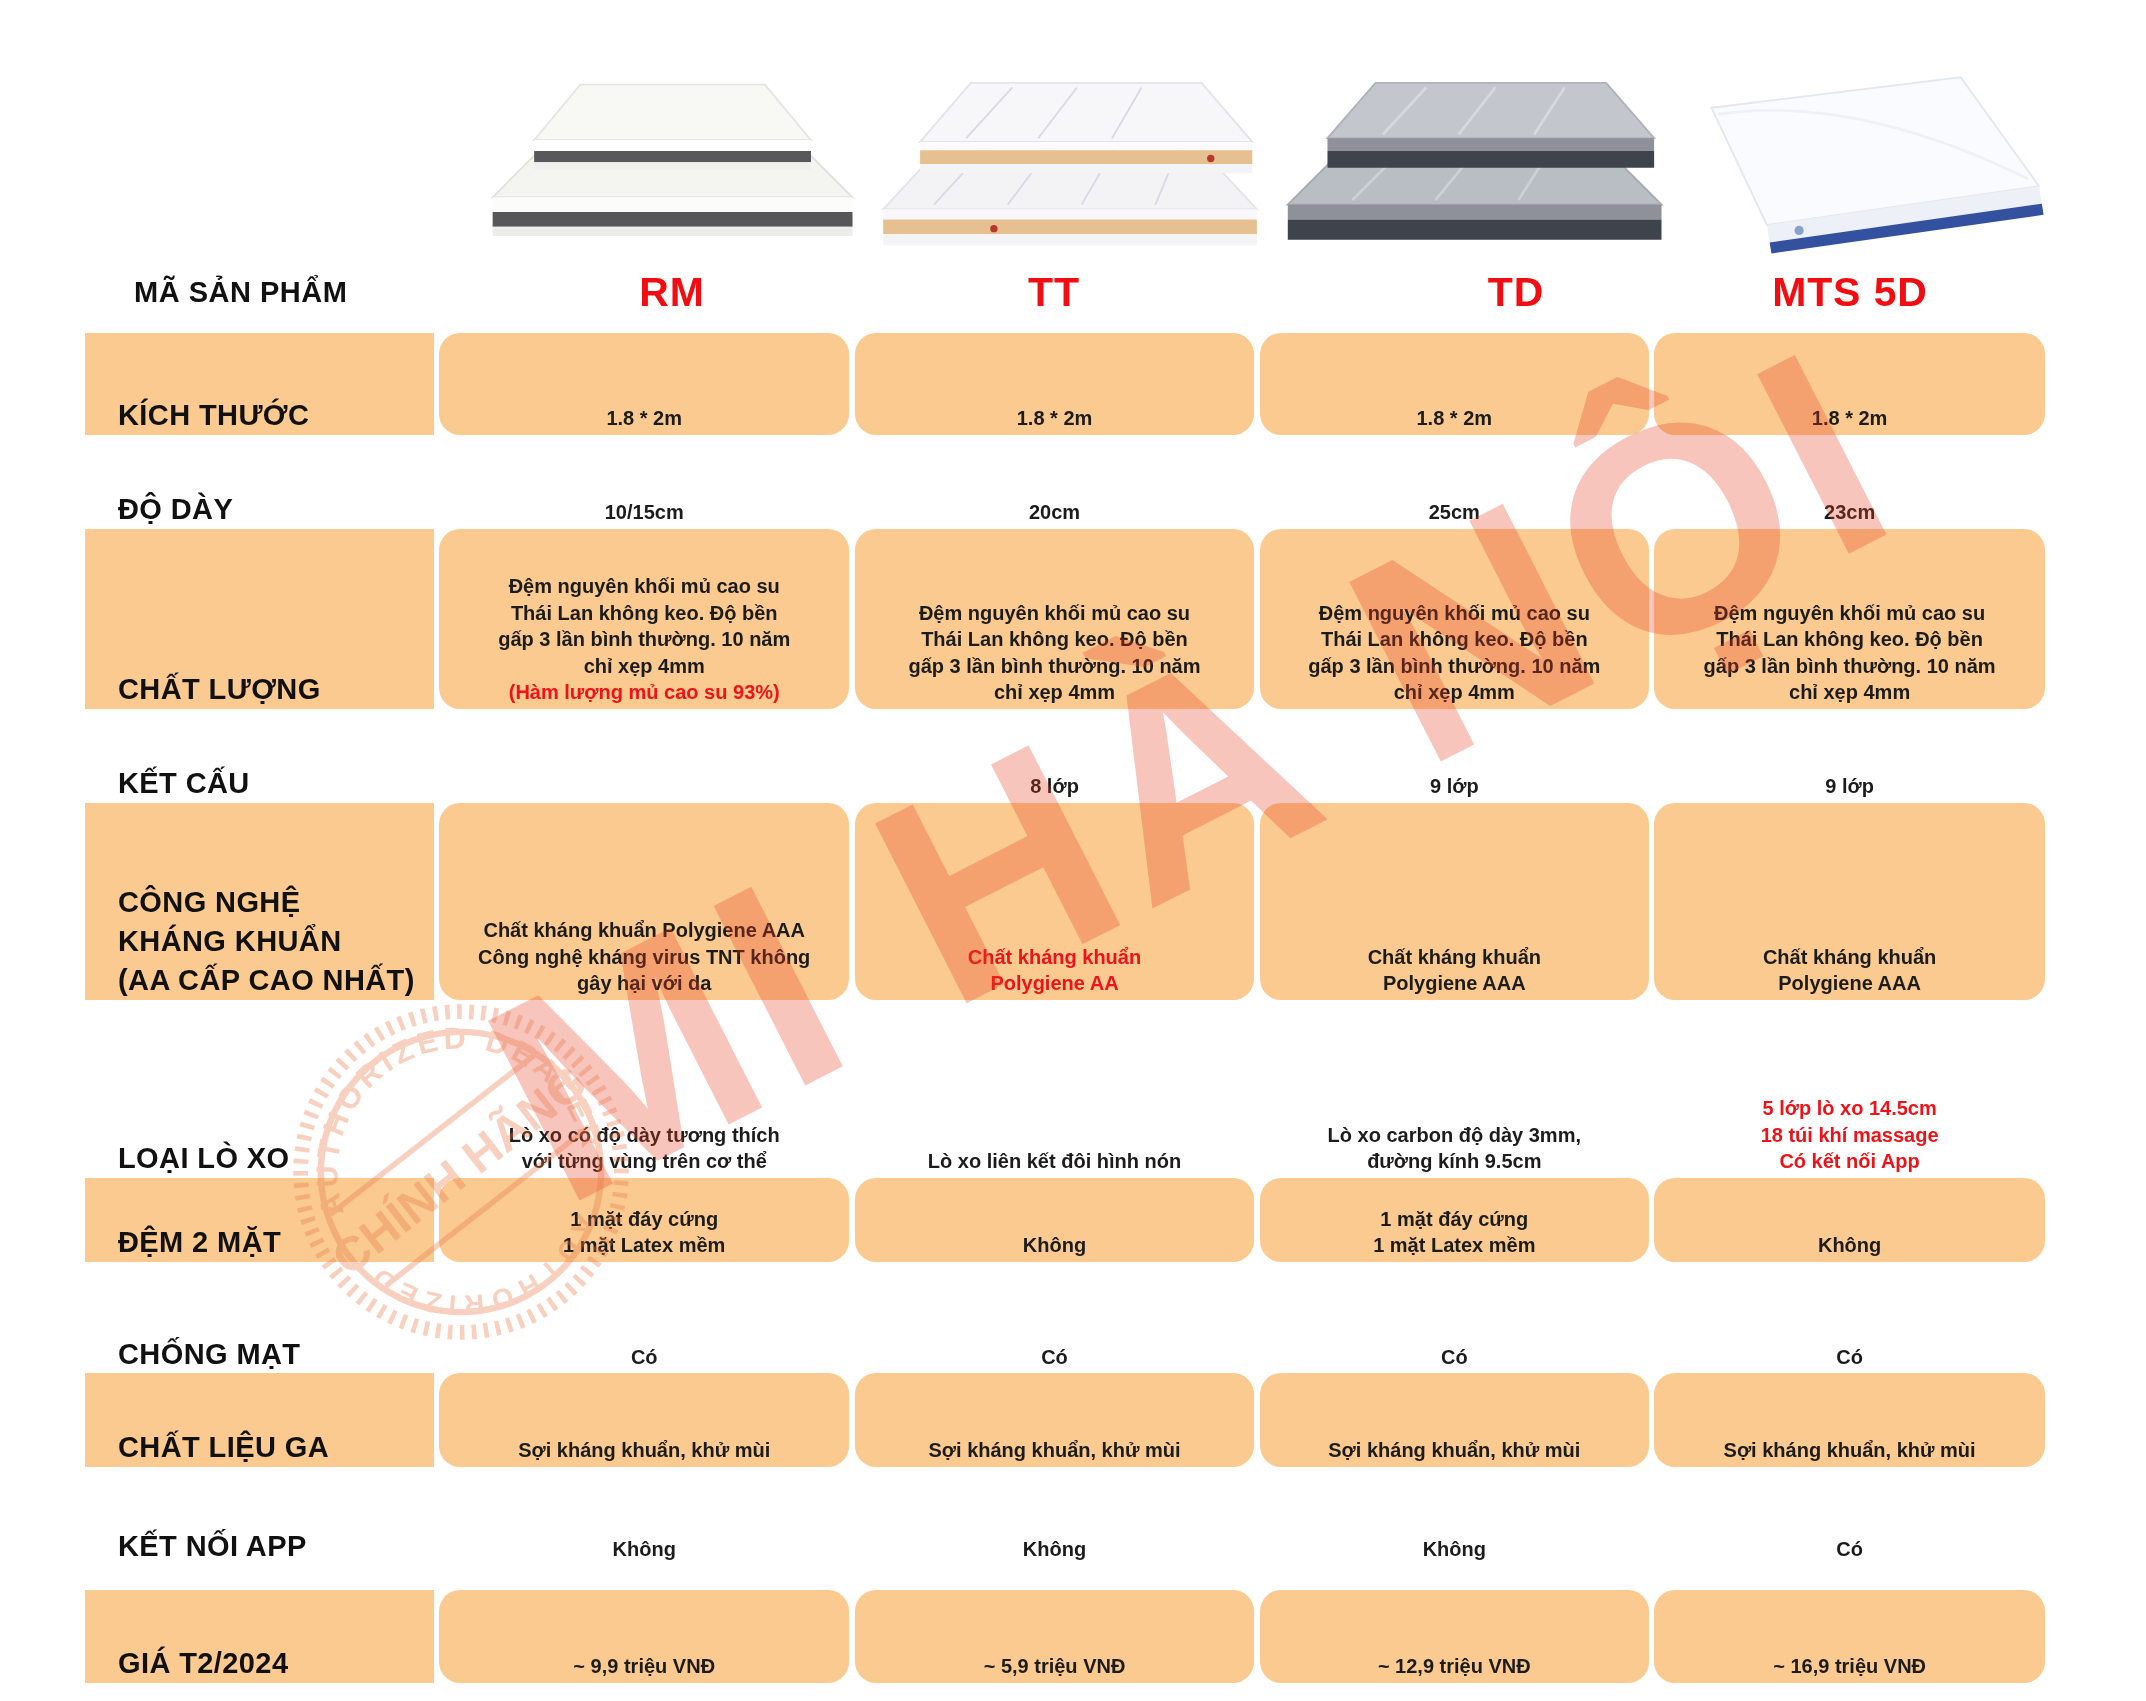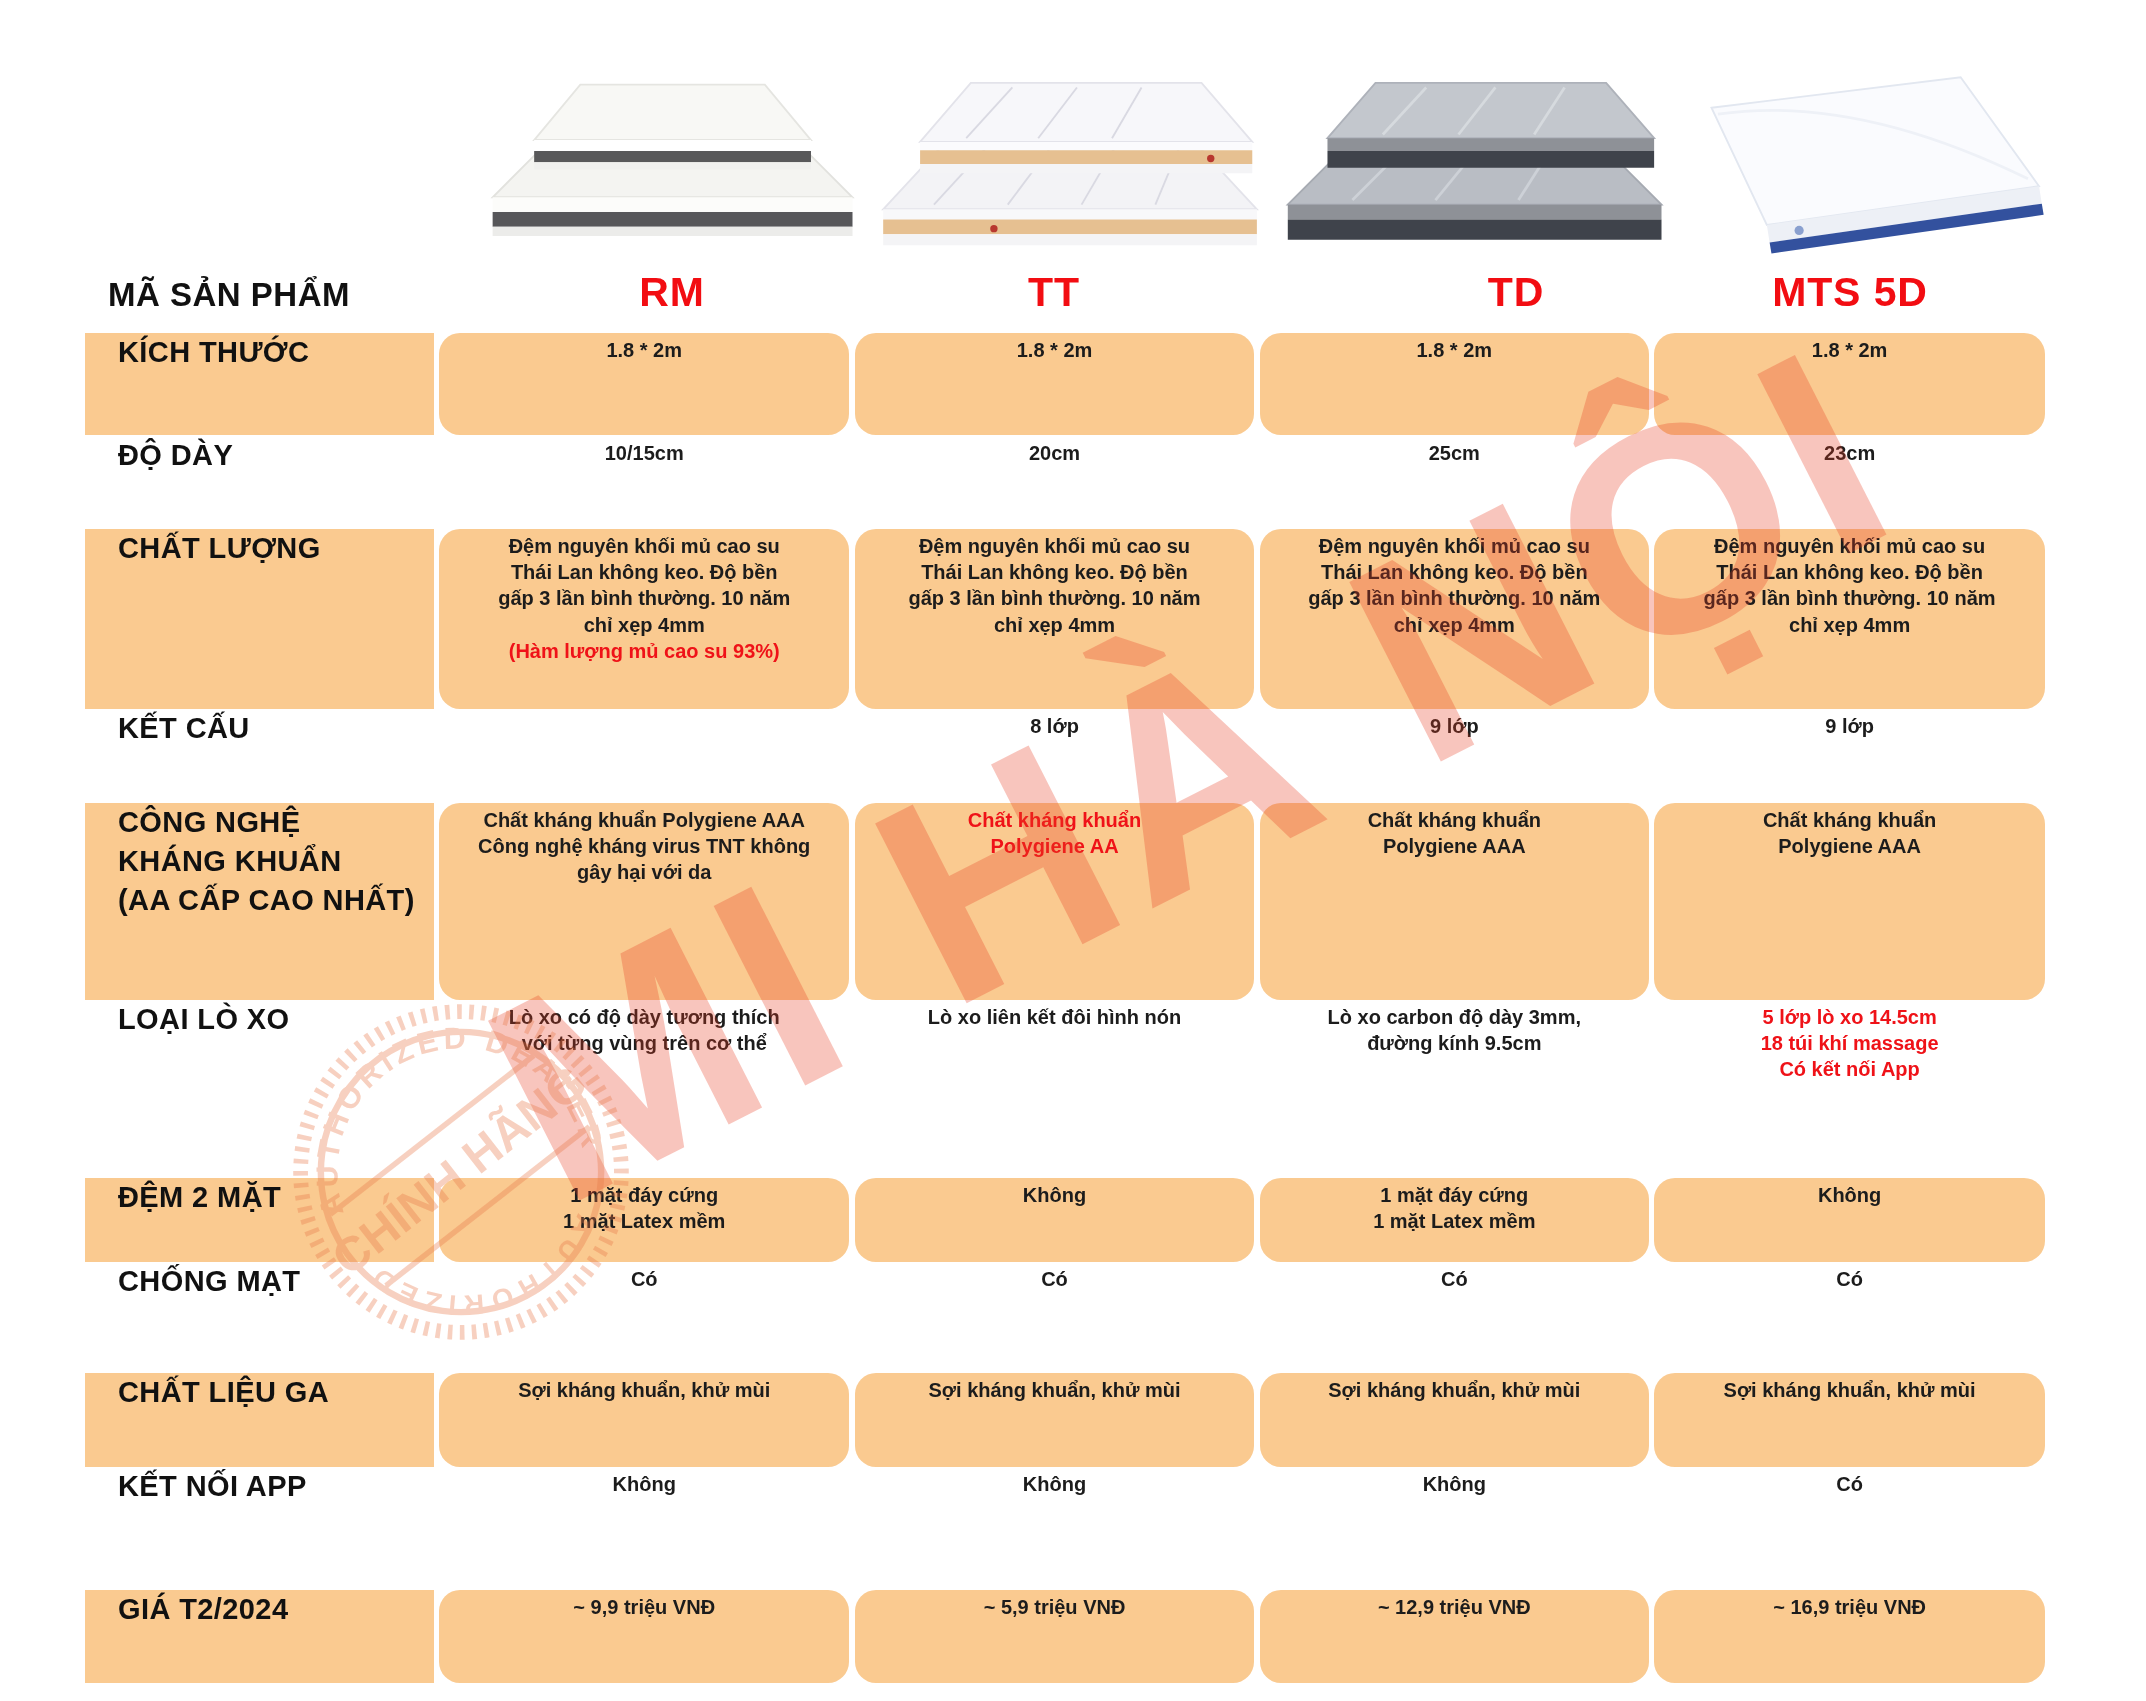--- a/index.html
+++ b/index.html
@@ -9,26 +9,26 @@
     font-weight:bold;color:#1c1c1c;background:#fff;
   }
   
   .product-img{position:absolute;top:57px;width:425px;height:203px;}
   .code-row{position:absolute;top:269px;left:0;width:2147px;height:52px;}
   .code{
     position:absolute;transform:translateX(-50%);font-size:41px;font-weight:900;
     color:#f20d12;letter-spacing:0.9px;white-space:nowrap;
   }
   .code-head{
-    position:absolute;left:108px;top:7.4px;font-size:33px;letter-spacing:0.5px;
+    position:absolute;left:134px;top:7.4px;font-size:29px;letter-spacing:0.5px;
     font-weight:800;color:#111;white-space:nowrap;
   }
   
   .trow{position:absolute;left:85px;width:1960px;display:flex;column-gap:5.5px;}
-  .tlabel,.tcell{display:flex;flex-direction:column;justify-content:flex-start;box-sizing:border-box;}
+  .tlabel,.tcell{display:flex;flex-direction:column;justify-content:flex-end;box-sizing:border-box;}
   .tlabel{width:349px;align-items:flex-start;padding-left:33px;font-size:29px;font-weight:800;
           letter-spacing:0.4px;line-height:1.35;color:#111;}
   .tcell{align-items:center;text-align:center;font-size:20px;font-weight:800;line-height:1.32;
          padding:3.7px 9.2px;color:#1c1c1c;border-radius:21px;}
   .c1{width:410px;} .c2{width:400px;} .c3{width:389px;} .c4{width:391px;}
   .shaded .tlabel,.shaded .tcell{background:#faca90;}
   .redline{color:#ef1218;}
   
   #watermark-layer{position:absolute;left:0;top:0;width:2147px;height:1702px;pointer-events:none;z-index:9;}
   #big-watermark{

